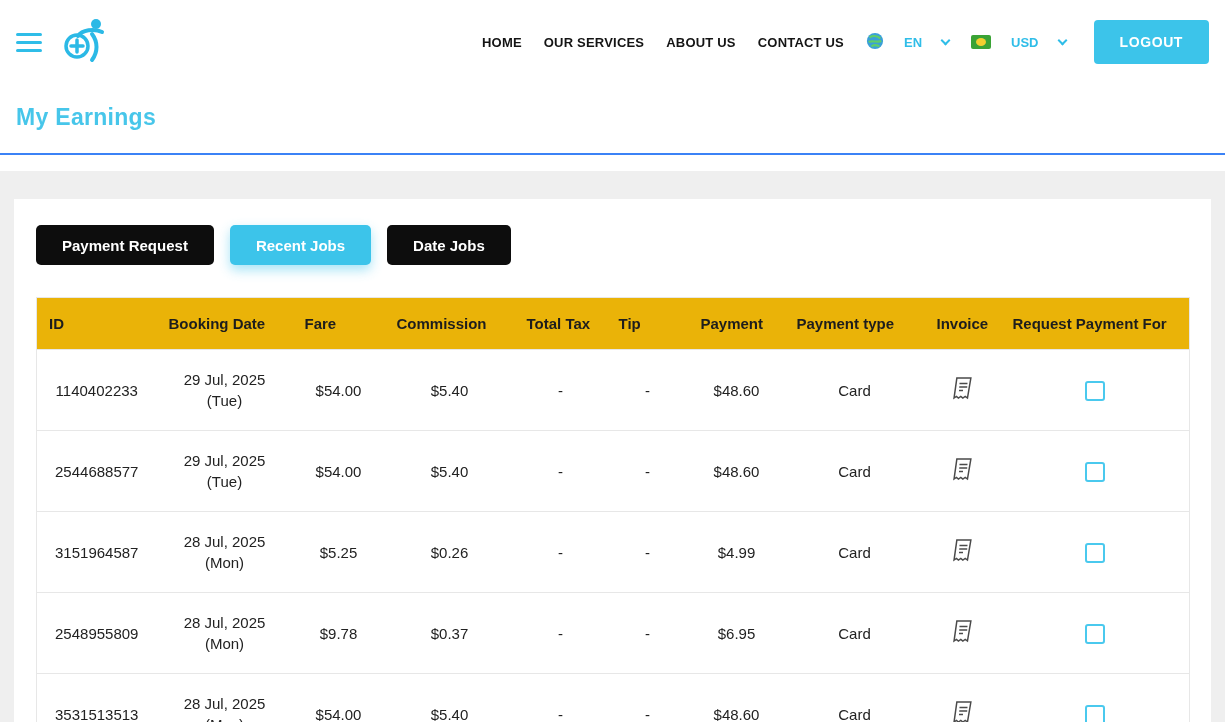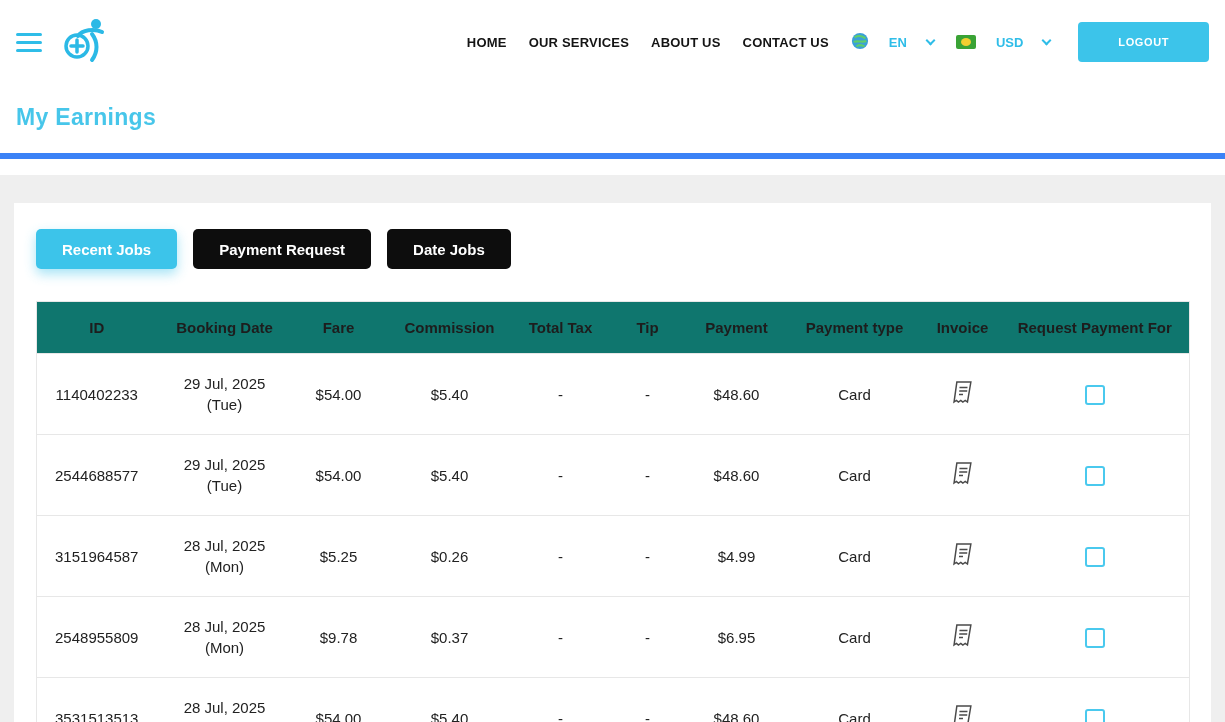--- a/index.html
+++ b/index.html
@@ -11,43 +11,43 @@
   .burger { width:26px; display:flex; flex-direction:column; gap:5px; cursor:pointer; margin-right:16px; }
   .burger span { display:block; height:3px; background:#2fbde8; border-radius:2px; }
   .logo { display:flex; align-items:center; gap:6px; cursor:pointer; }
   .logo-text { font-size:23px; font-weight:bold; letter-spacing:.5px; color:#29bbe8; }
   .nav { margin-left:auto; display:flex; align-items:center; gap:22px; }
   .nav .nav-link { font-size:13px; font-weight:bold; color:#141414; text-decoration:none; letter-spacing:.2px; cursor:pointer; }
   .selector { display:flex; align-items:center; gap:20px; color:#2fbde8; font-weight:bold; font-size:13px; cursor:pointer; }
   .chev { width:7px; height:7px; border-right:2px solid #2fbde8; border-bottom:2px solid #2fbde8; transform:rotate(45deg); margin-top:-4px; }
   .flag { width:20px; height:14px; background:#3aa335; border-radius:2px; position:relative; }
   .flag::after { content:""; position:absolute; left:5px; right:5px; top:3px; bottom:3px; background:#f2cf30; border-radius:50%; }
-  .logout-btn { background:#3cc4ea; color:#fff; border:none; padding:14px 40px; font-weight:bold;
-    font-size:11px; border-radius:4px; letter-spacing:.6px; cursor:pointer; margin-left:6px;
+  .logout-btn { background:#3cc4ea; color:#fff; border:none; padding:14px 26px; font-weight:bold;
+    font-size:14px; border-radius:4px; letter-spacing:.6px; cursor:pointer; margin-left:6px;
     font-family:"Liberation Sans", sans-serif; }
 
   
-  .title-bar { padding:20px 16px 22px; border-bottom:6px solid #3b82f6; background:#fff; }
+  .title-bar { padding:20px 16px 22px; border-bottom:2px solid #3b82f6; background:#fff; }
   .page-title { color:#47c6ea; font-size:23px; font-weight:bold; letter-spacing:.3px; }
   .white-strip { height:16px; background:#fff; }
 
   
   .content-bg { background:#efefef; padding:28px 14px 0; height:555px; }
   .card { background:#fff; padding:26px 22px; height:100%; }
 
   .tabs { display:flex; gap:16px; margin-bottom:32px; }
   .tab { border:none; height:40px; padding:0 26px; font-size:15px; font-weight:bold; border-radius:5px;
     cursor:pointer; font-family:"Liberation Sans", sans-serif; }
   .tab.active { background:#3cc4ea; color:#fff; box-shadow:0 5px 12px rgba(60,196,234,.45); }
   .tab.dark { background:#0d0d0d; color:#fff; }
 
   
   table { width:100%; border-collapse:collapse; table-layout:fixed; border:1px solid #e7e7e7; }
-  thead th { background:#0f766e; height:52px; font-size:15px; font-weight:bold; color:#1d1d1d;
-    border-bottom:1px solid #e7e7e7; padding:0 12px; text-align:center; }
+  thead th { background:#eab308; height:52px; font-size:15px; font-weight:bold; color:#1d1d1d;
+    border-bottom:1px solid #e7e7e7; padding:0 12px; text-align:left; }
   tbody td { height:81px; text-align:center; font-size:15px; color:#222; border-bottom:1px solid #e7e7e7;
     padding:0 4px; background:#fff; line-height:1.4; }
   .invoice-icon { display:inline-block; cursor:pointer; }
   .checkbox { display:inline-block; width:20px; height:20px; border:2px solid #4ac9ee; border-radius:3px;
     background:#fff; cursor:pointer; vertical-align:middle; }
 </style>
 </head>
 <body>
 
 <div class="header">
@@ -98,22 +98,22 @@
 
 <div class="title-bar">
   <div class="page-title">My Earnings</div>
 </div>
 <div class="white-strip"></div>
 
 <div class="content-bg">
   <div class="card">
 
     <div class="tabs">
+      <button class="tab dark">Payment Request</button>
       <button class="tab active">Recent Jobs</button>
-      <button class="tab dark">Payment Request</button>
       <button class="tab dark">Date Jobs</button>
     </div>
 
     <table>
       <colgroup>
         <col style="width:120px">
           <col style="width:136px">
           <col style="width:92px">
           <col style="width:130px">
         <col style="width:92px">

